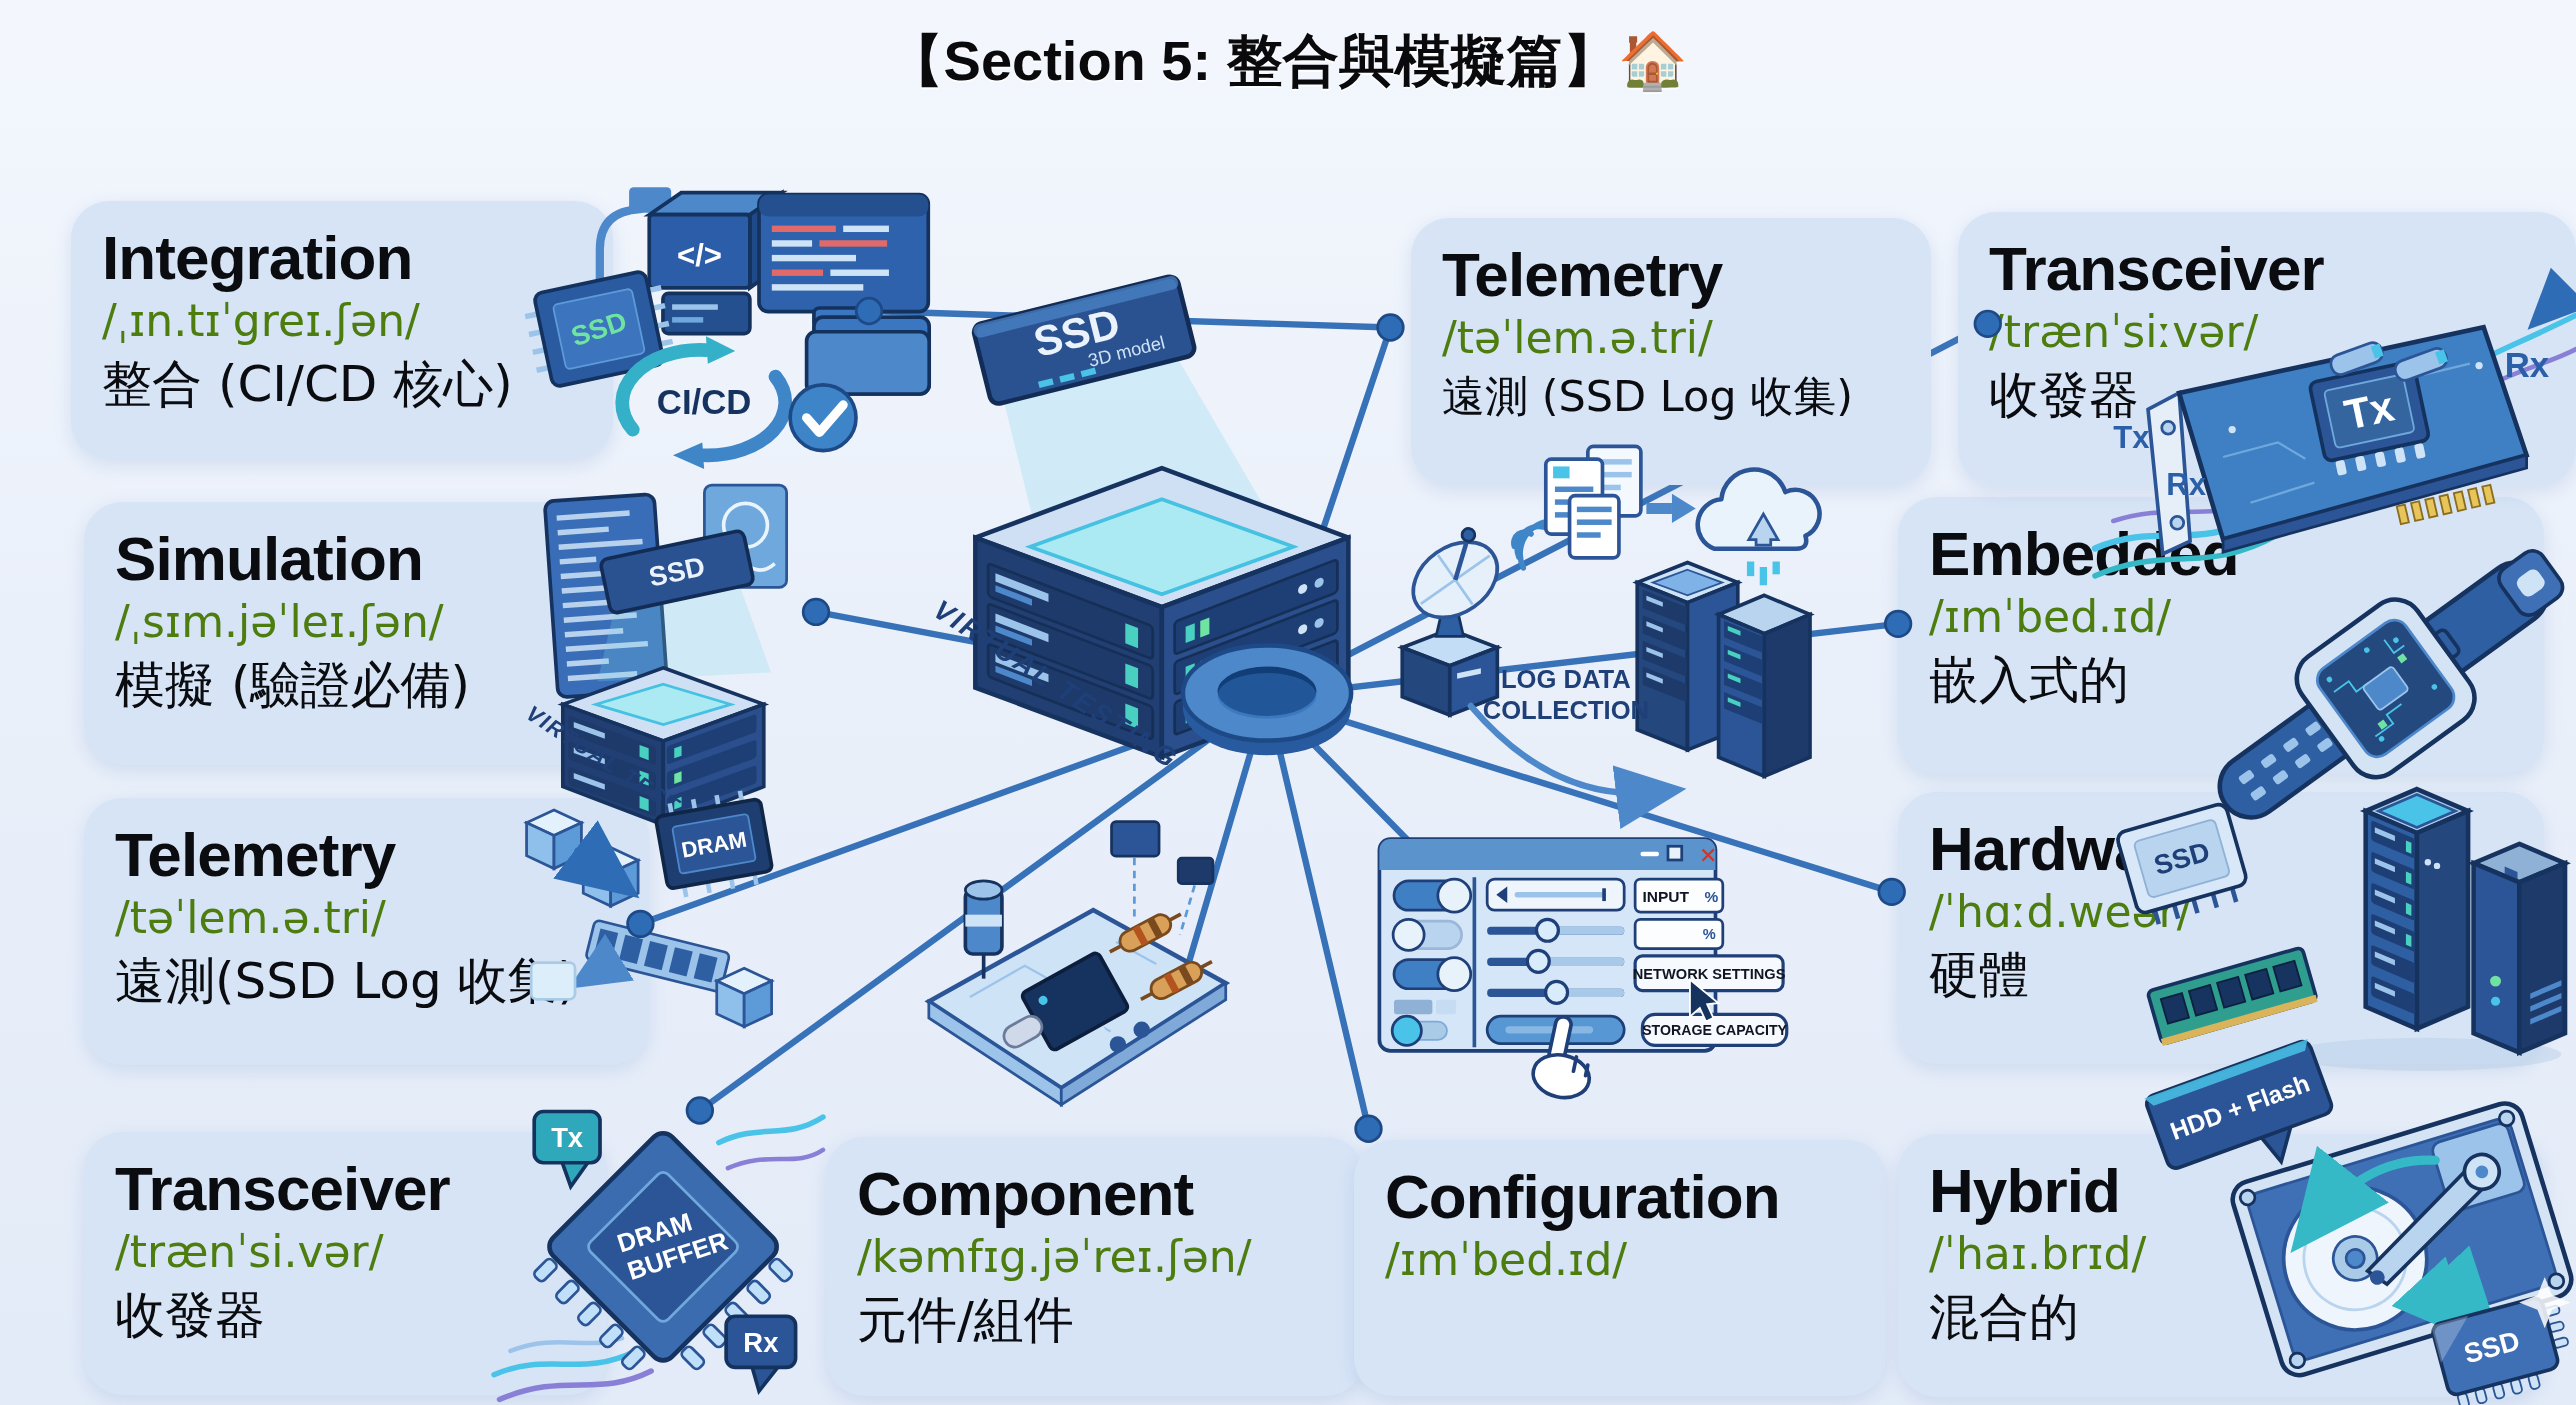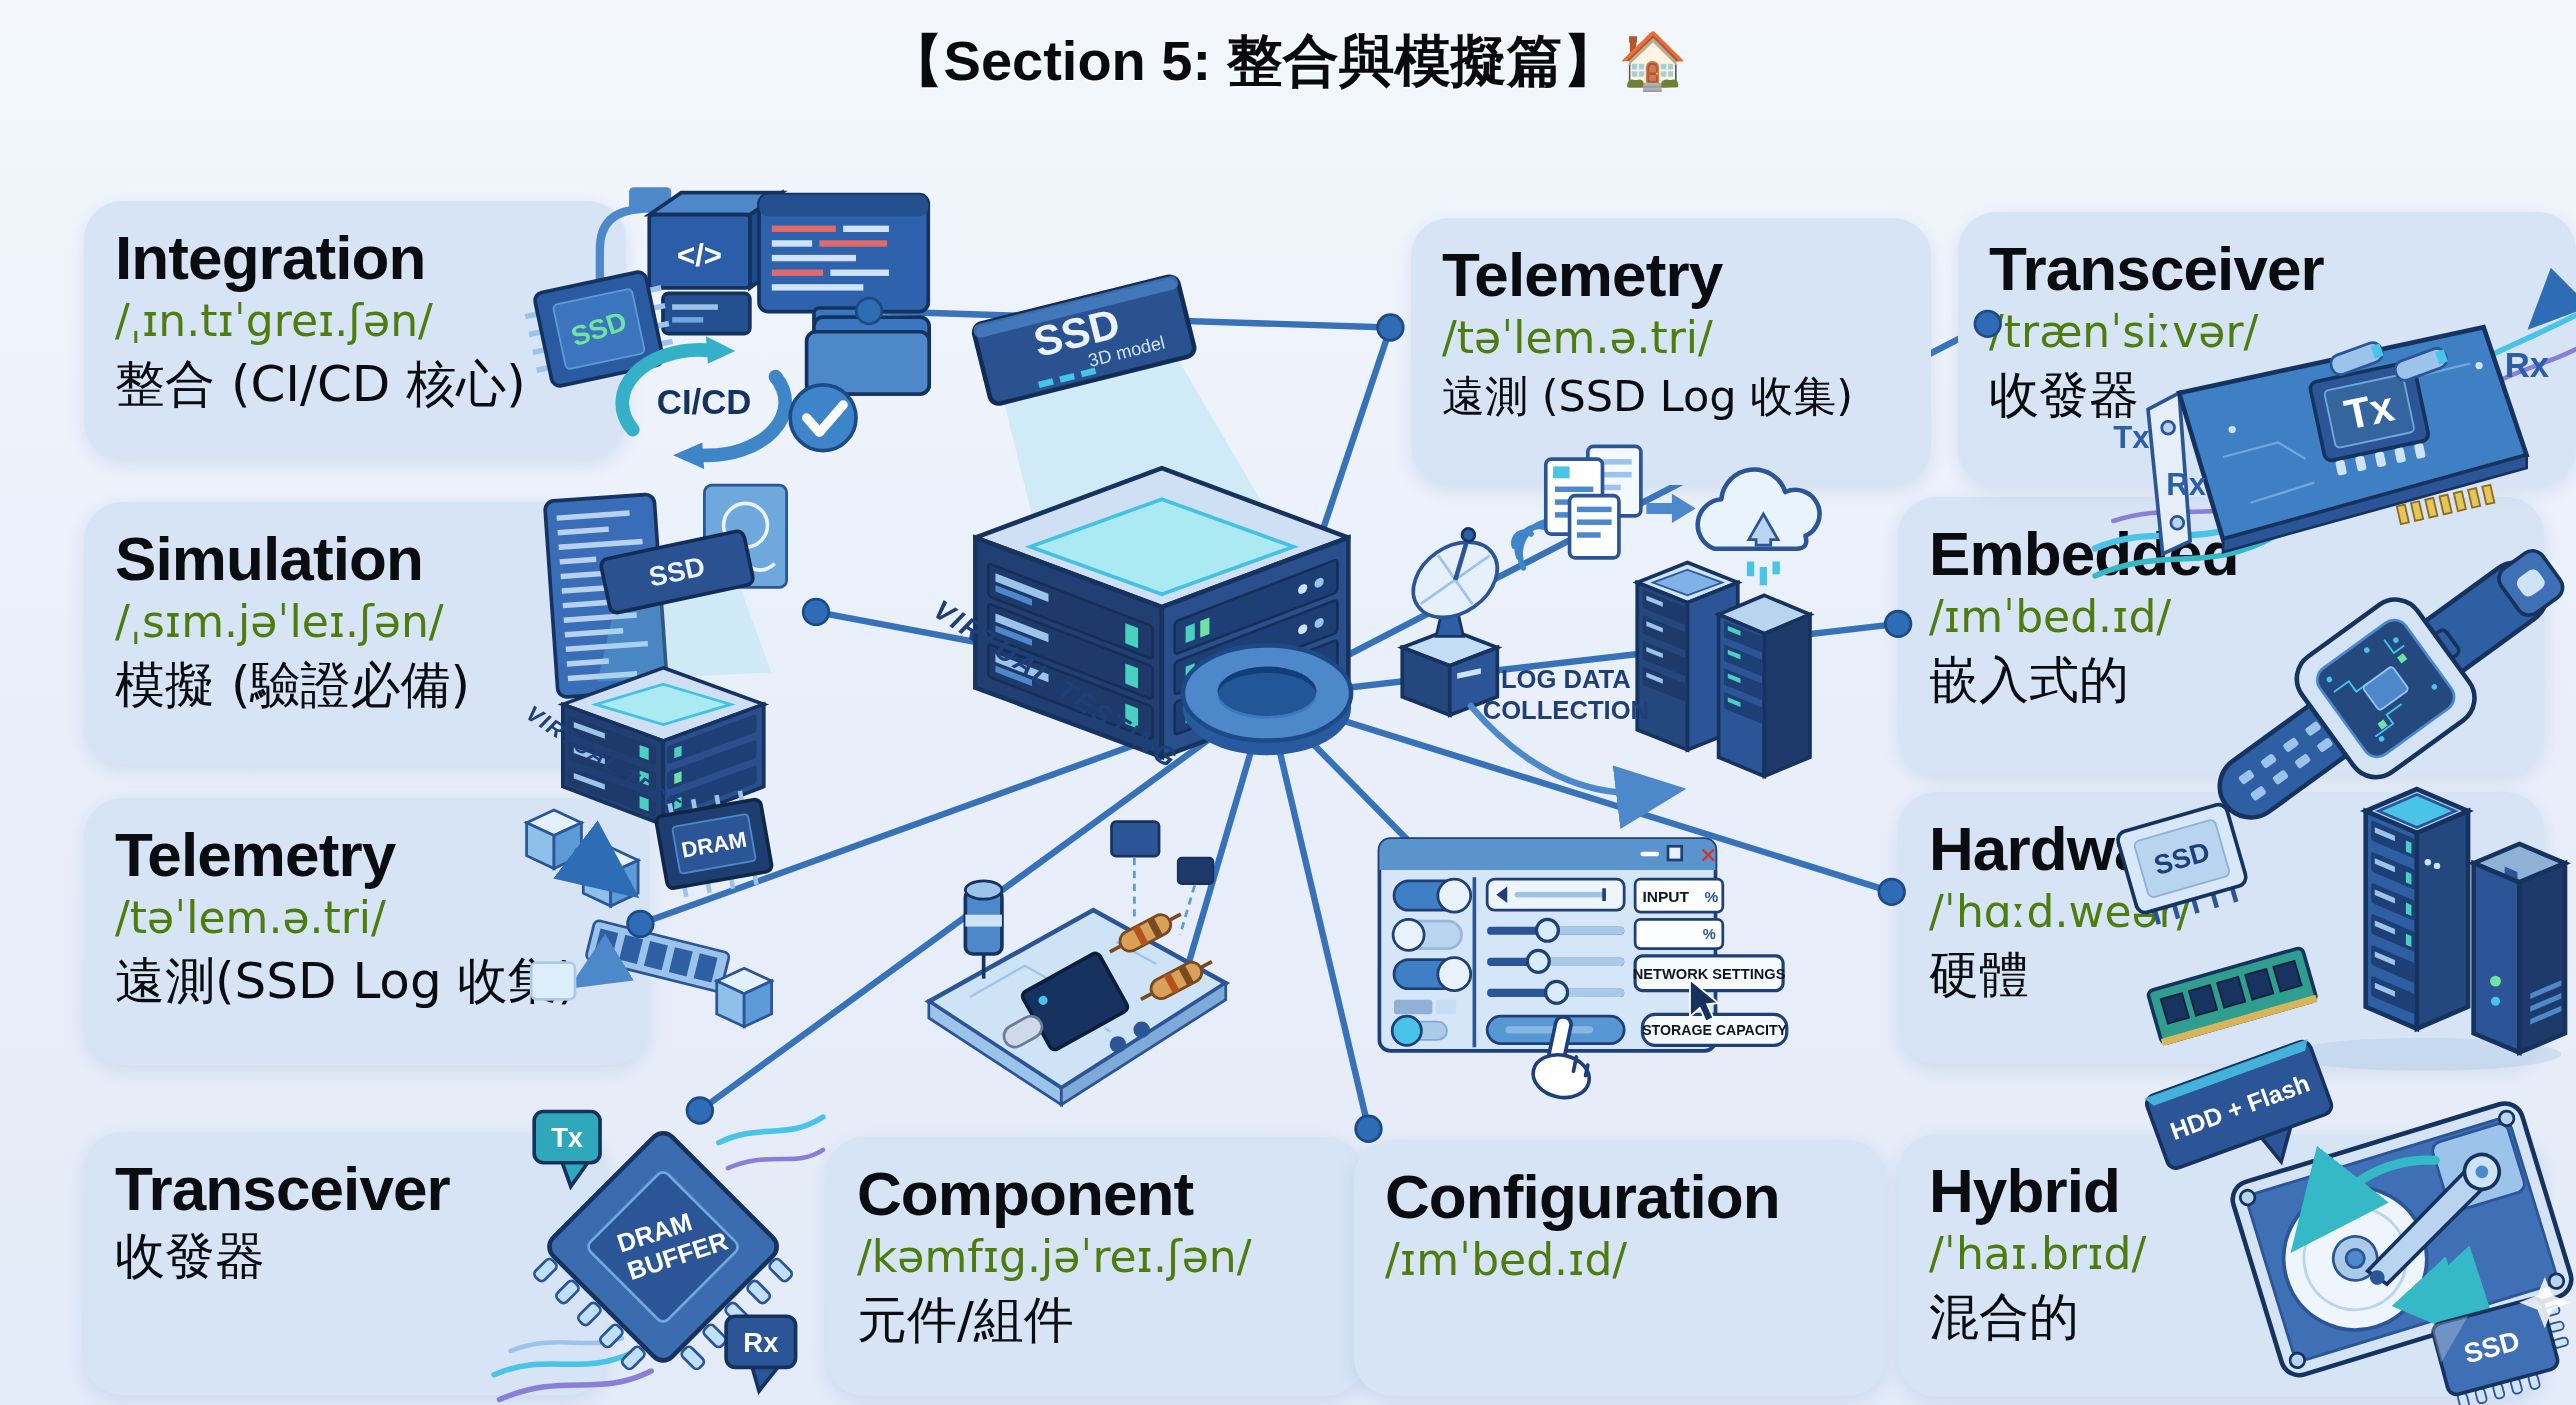--- a/index.html
+++ b/index.html
@@ -51,37 +51,38 @@
       <path d="M1385,762 L765,1214"></path>
       <path d="M1385,762 L1290,1085"></path>
       <path d="M1385,762 L1496,1234"></path>
       <path d="M1385,762 L1560,940"></path>
       <path d="M1385,762 L2068,975"></path>
       <path d="M1385,762 L2075,682"></path>
       <path d="M1385,762 L2173,354"></path>
     </g>
   </svg>
 
-  <div class="card" style="left:84px;top:201px;width:542px;height:258px;z-index:2">
+  <div class="card" style="left:71px;top:201px;width:542px;height:258px;z-index:2">
     <div class="word">Integration</div>
     <div class="ipa">/ˌɪn.tɪˈgreɪ.ʃən/</div>
     <div class="zh">整合 (CI/CD 核心)</div>
   </div>
   <div class="card" style="left:84px;top:502px;width:542px;height:263px;z-index:2">
     <div class="word">Simulation</div>
     <div class="ipa">/ˌsɪm.jəˈleɪ.ʃən/</div>
     <div class="zh">模擬 (驗證必備)</div>
   </div>
   <div class="card" style="left:84px;top:798px;width:565px;height:267px;z-index:2">
     <div class="word">Telemetry</div>
     <div class="ipa">/təˈlem.ə.tri/</div>
     <div class="zh">遠測(SSD Log 收集)</div>
   </div>
   <div class="card" style="left:84px;top:1132px;width:523px;height:263px;z-index:2">
     <div class="word">Transceiver</div>
+    <div class="ipa">/trænˈsi.vər/</div>
     <div class="zh">收發器</div>
   </div>
   <div class="card" style="left:826px;top:1137px;width:538px;height:259px;z-index:2">
     <div class="word">Component</div>
     <div class="ipa">/kəmfɪg.jəˈreɪ.ʃən/</div>
     <div class="zh">元件/組件</div>
   </div>
   <div class="card" style="left:1354px;top:1140px;width:532px;height:256px;z-index:2">
     <div class="word">Configuration</div>
     <div class="ipa">/ɪmˈbed.ɪd/</div>

